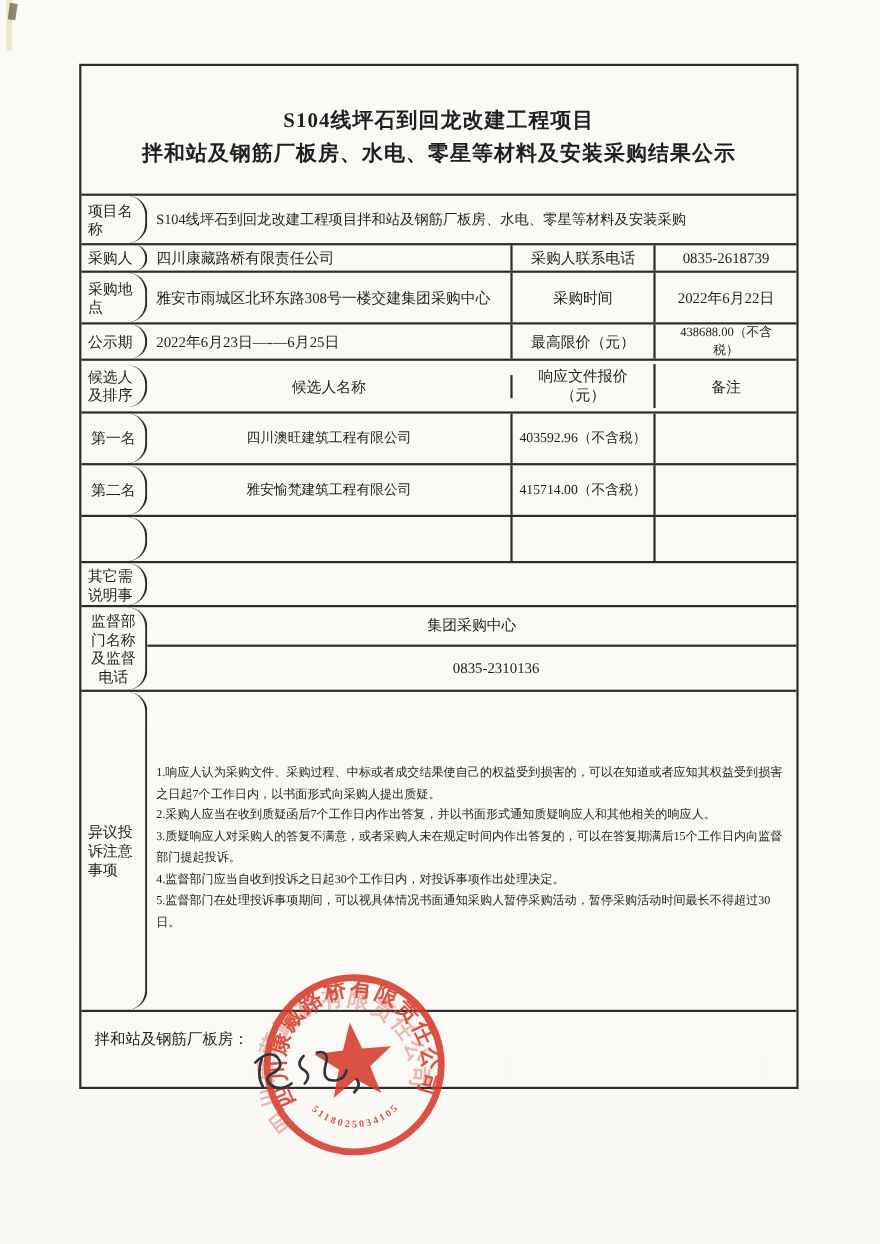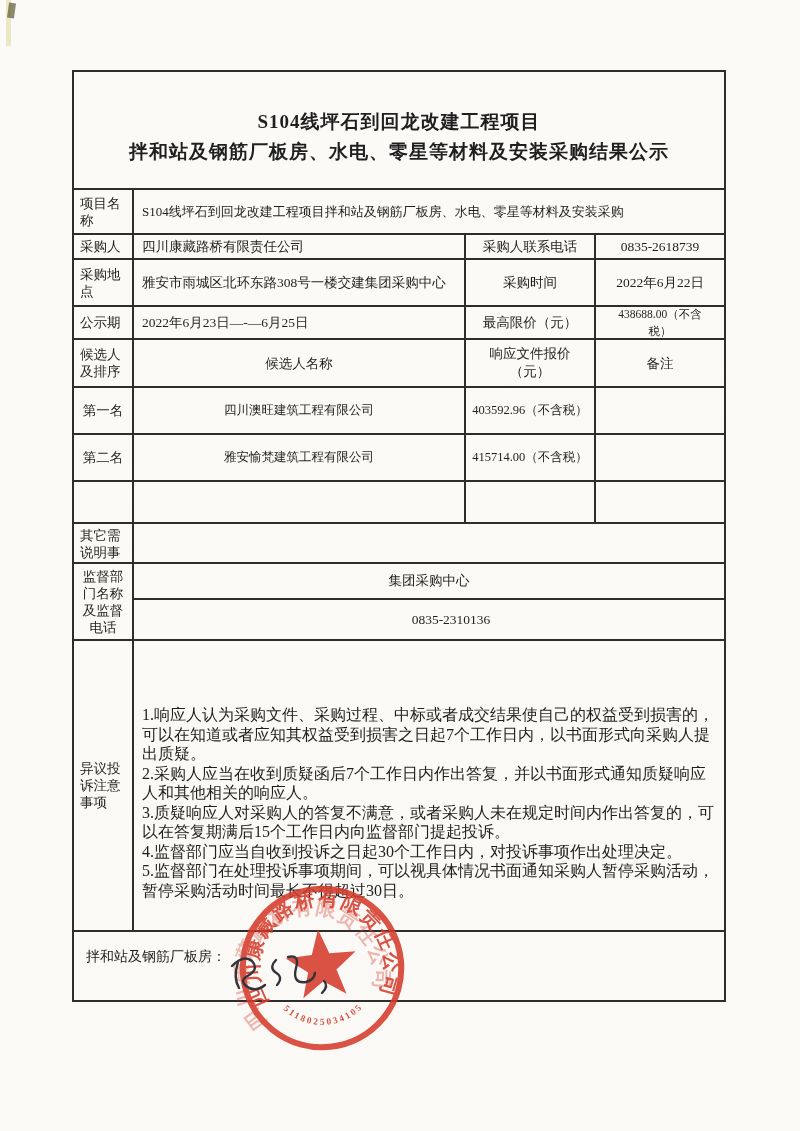--- a/index.html
+++ b/index.html
@@ -10,58 +10,58 @@
     color:#1f1f1f;
     position:relative;
     overflow:hidden;
   }
   .page{position:absolute;inset:0;background:linear-gradient(180deg,#fbfaf7 0%,#faf9f6 100%);}
   
   .scan-sliver{position:absolute;left:6px;top:0;width:5px;height:46px;background:#e8e2b8;opacity:.8;}
   .scan-mark{position:absolute;left:8px;top:3px;width:7px;height:15px;background:#6a6242;opacity:.75;transform:rotate(8deg);}
 
   .doc-table{
-    position:absolute;left:72px;top:70px;width:654px;height:932px;
+    position:absolute;left:72px;top:58px;width:654px;height:932px;
     border:2px solid #2d2d2d;background:transparent;box-sizing:border-box;
     z-index:1;
   }
   .row{display:flex;border-bottom:2px solid #2d2d2d;box-sizing:border-box;}
   .row:last-child{border-bottom:none;}
   .cell{box-sizing:border-box;display:flex;align-items:center;font-size:13.5px;line-height:17px;overflow:hidden;}
   .br{border-right:2px solid #2d2d2d;}
-  .c-label{width:60px;padding:2px 6px;text-align:left;}
+  .c-label{width:60px;padding:2px 6px;text-align:left;border-radius:18px;}
   .c-val{flex:1;padding:2px 8px;}
   .c-sub{width:130px;justify-content:center;text-align:center;padding:2px 4px;}
   .c-last{width:128px;justify-content:center;text-align:center;padding:2px 16px;}
   .center{justify-content:center;text-align:center;}
   .top{align-items:flex-start;}
 
   .r-title{height:118px;border-bottom:2px solid #2d2d2d;display:flex;flex-direction:column;justify-content:center;align-items:center;padding-top:14px;box-sizing:border-box;}
   .title-line{font-size:19px;font-weight:bold;line-height:30px;letter-spacing:1px;text-align:center;}
   .r-project{height:45px;}
   .r-purchaser{height:25px;}
   .r-location{height:47px;}
   .r-publicity{height:33px;}
-  .r-candhead{height:48px;}
+  .r-candhead{height:48px;align-items:center;}
   .r-cand{height:47px;}
   .r-empty{height:42px;}
   .r-other{height:40px;}
   .r-supervisor{height:77px;}
   .r-objection{height:291px;}
   .r-sign{height:50px;}
 
   .small{font-size:11.5px;}
   .mid{font-size:12.5px;}
 
   .sup-col{flex:1;display:flex;flex-direction:column;}
   .sup-sub{box-sizing:border-box;display:flex;align-items:center;justify-content:center;font-size:13.5px;}
   .sup-sub1{height:36px;border-bottom:2px solid #2d2d2d;}
   .sup-sub2{flex:1;padding-left:44px;}
 
-  .obj-text{padding:64px 8px 0 8px;font-size:16px;line-height:19.5px;align-items:flex-start;display:block;}
+  .obj-text{padding:64px 8px 0 8px;font-size:11px;line-height:19.5px;align-items:flex-start;display:block;}
   .obj-item{margin:0;}
 
   .sign-cell{flex:1;display:flex;align-items:center;padding-left:12px;font-size:14px;}
 
   .stamp{position:absolute;left:234px;top:880px;width:176px;height:176px;z-index:3;opacity:.87;transform:rotate(-6deg);pointer-events:none;}
   .signature{position:absolute;left:224px;top:946px;width:150px;height:58px;z-index:4;pointer-events:none;}
 </style>
 </head>
 <body>
 

